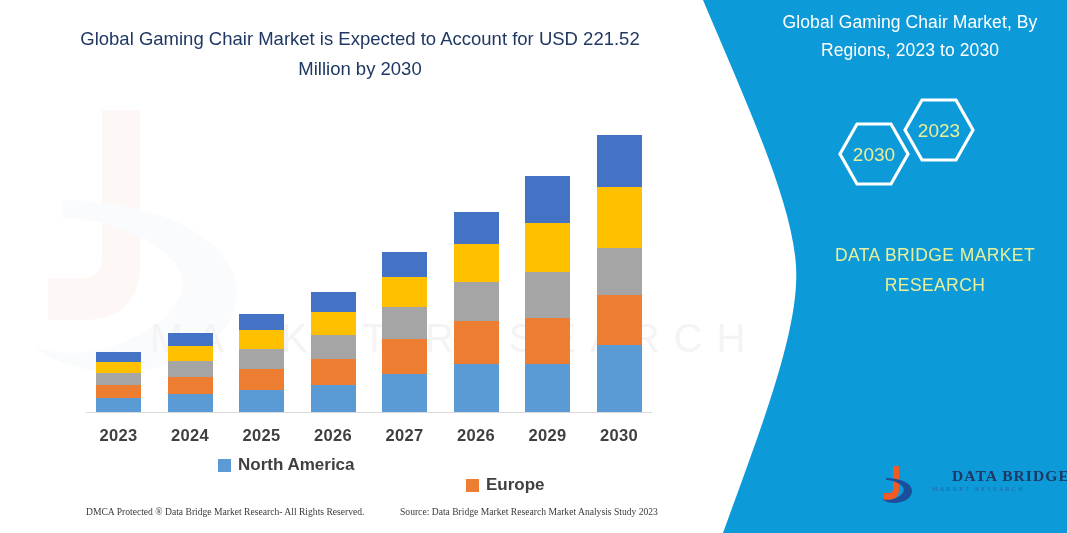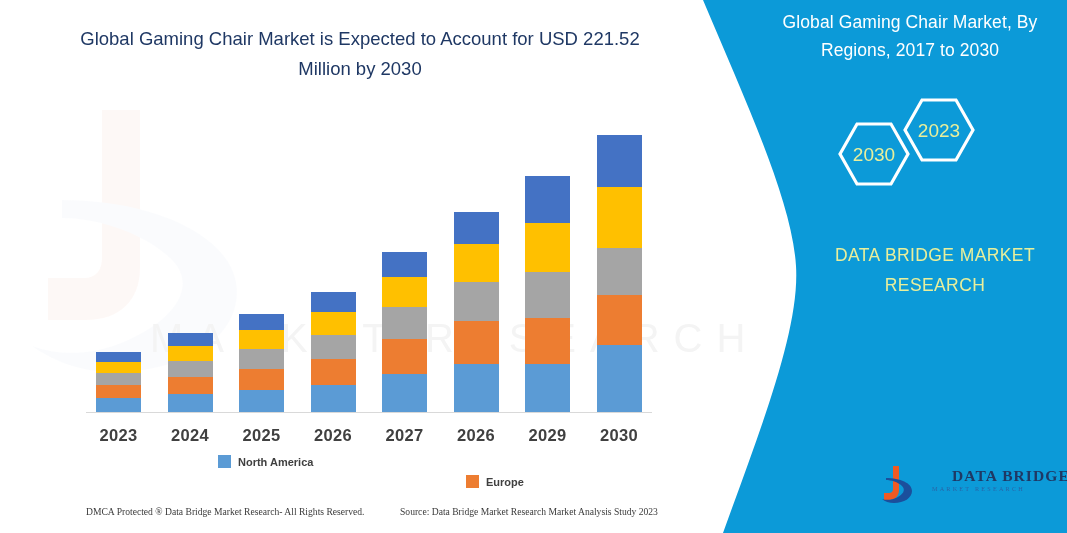--- a/index.html
+++ b/index.html
@@ -61,38 +61,38 @@
   .bar{position:absolute;bottom:0;width:45px;}
   .seg{width:100%;display:block;}
   .bars-layer{position:absolute;left:0;top:0;width:720px;height:412px;}
   .xlabels{position:absolute;left:0;top:426px;width:720px;height:28px;}
   .xlabel{position:absolute;width:80px;text-align:center;color:#404040;font-size:16.5px;font-weight:700;letter-spacing:.3px;}
 
   
   .legend{position:absolute;left:0;top:455px;width:700px;height:24px;}
   .legend-item{position:absolute;display:flex;align-items:center;gap:7px;}
   .legend-swatch{width:13px;height:13px;display:block;}
-  .legend-label{color:#404040;font-size:11px;font-weight:700;white-space:nowrap;}
+  .legend-label{color:#404040;font-size:17px;font-weight:700;white-space:nowrap;}
 
   
   .footer{position:absolute;left:0;top:506px;width:720px;height:22px;}
   .foot-text{position:absolute;color:#3b3b3b;font-family:"Liberation Serif",serif;font-size:9.6px;white-space:nowrap;}
 </style>
 </head>
 <body>
 
 <div id="root">
 
   <div class="blue-panel">
     <svg width="1067" height="533" viewBox="0 0 1067 533" xmlns="http://www.w3.org/2000/svg">
       <path d="M 703 0 L 1067 0 L 1067 533 L 723 533 C 760 430 800 330 796 266 C 792 200 745 100 703 0 Z" fill="#0C9AD8"></path>
     </svg>
   </div>
 
-  <div class="panel-title">Global Gaming Chair Market, By Regions, 2017 to 2030</div>
+  <div class="panel-title">Global Gaming Chair Market, By Regions, 2023 to 2030</div>
 
   <div class="hexwrap">
     <svg width="190" height="125" viewBox="0 0 190 125" xmlns="http://www.w3.org/2000/svg">
 
       <g>
         <polygon points="42,32 76,32 93,62 76,92 42,92 25,62" fill="none" stroke="#ffffff" stroke-width="3.2"></polygon>
       </g>
 
       <g>
         <polygon points="107,8 141,8 158,38 141,68 107,68 90,38" fill="#0C9AD8" stroke="#ffffff" stroke-width="3.2"></polygon>

